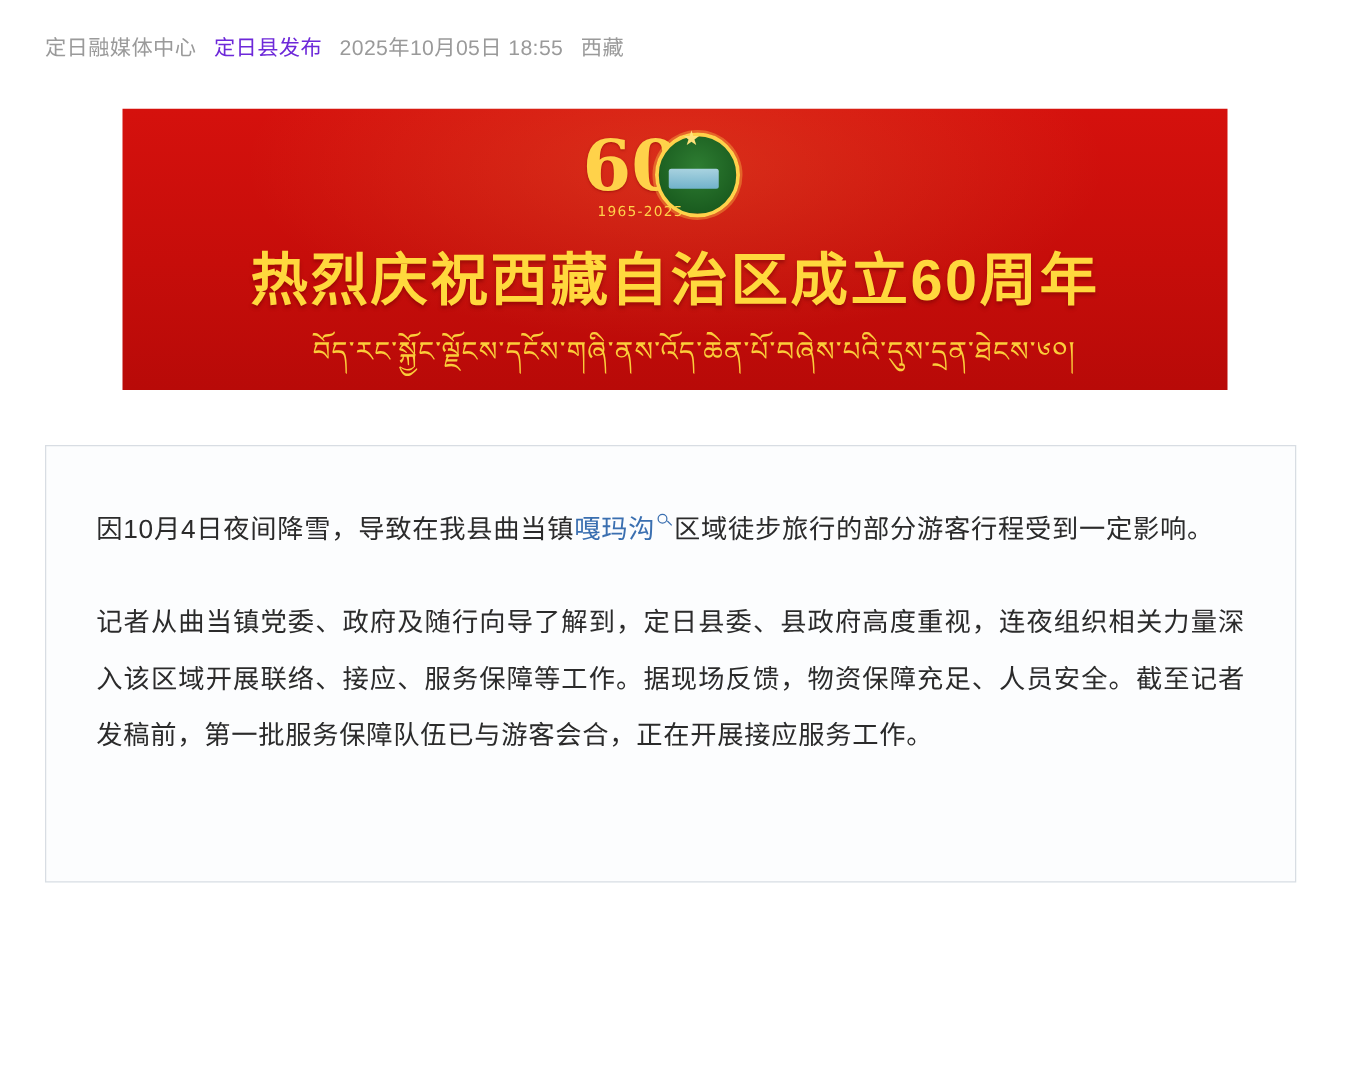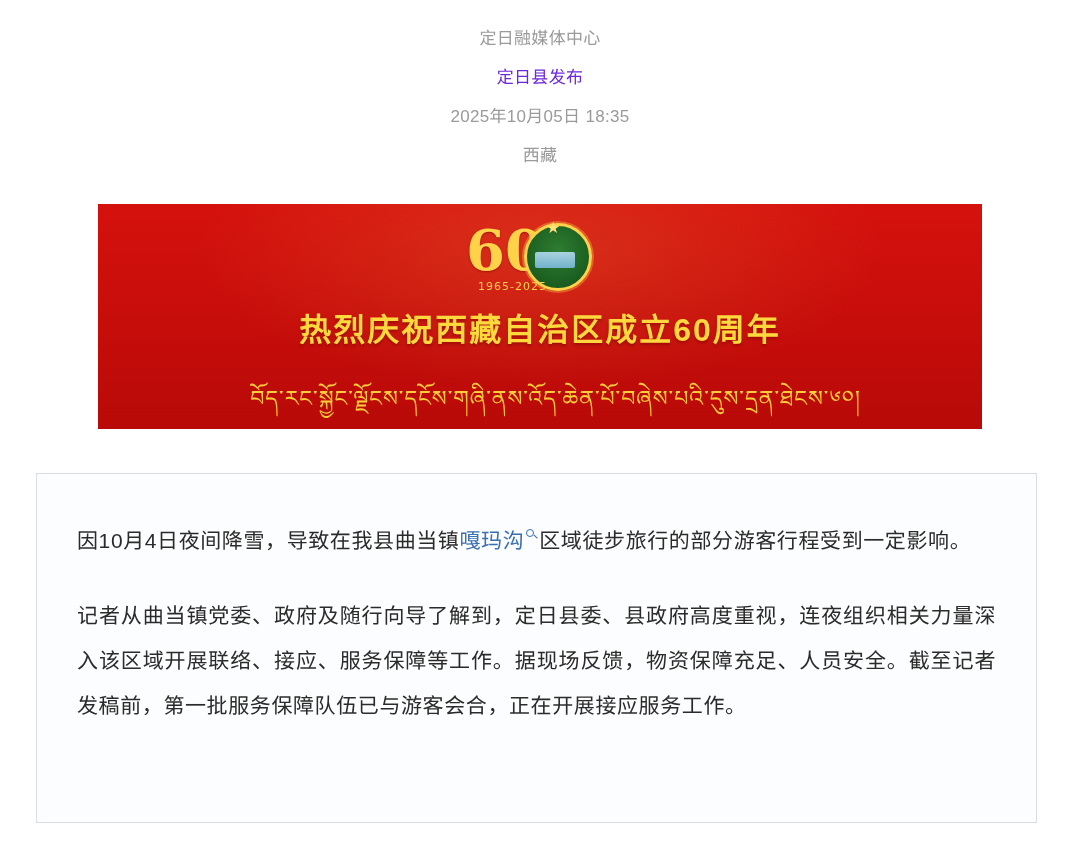--- a/index.html
+++ b/index.html
@@ -32,25 +32,24 @@
     line-height: 1.35;
     font-weight: 500;
     color: #1a1a1a;
     letter-spacing: 0.5px;
     margin: 0 0 26px 0;
   }
   .byline {
     font-size: 17px;
     color: #9a9a9a;
     display: flex;
-    align-items: center;
+    align-items: flex-end;
     gap: 14px;
     letter-spacing: 0.3px;
     margin-bottom: 6px;
-    flex-direction: column;
   }
   .byline .source-link {
     color: #6d28d9;
     text-decoration: none;
   }
 
   
   .banner-wrap {
     margin: 38px 0 0 0;
     display: flex;
@@ -128,21 +127,21 @@
     letter-spacing: 1px;
     color: #ffd24a;
     font-family: "DejaVu Sans", sans-serif;
   }
   .banner-main-text {
     position: absolute;
     left: 0;
     right: 0;
     top: 100px;
     text-align: center;
-    font-size: 32px;
+    font-size: 46px;
     font-weight: bold;
     color: #ffd83d;
     letter-spacing: 2px;
     text-shadow: 0 2px 3px rgba(110,0,0,0.45);
     font-family: "Liberation Sans", sans-serif;
   }
   .banner-tibetan {
     position: absolute;
     left: 0;
     right: 0;
@@ -208,21 +207,21 @@
 </head>
 <body>
 
 <div class="page">
 
   <div class="article-header">
 
     <div class="byline">
       <span>定日融媒体中心</span>
       <a class="source-link" href="#">定日县发布</a>
-      <span>2025年10月05日 18:35</span>
+      <span>2025年10月05日 18:55</span>
       <span>西藏</span>
     </div>
   </div>
 
   <div class="banner-wrap">
     <div class="banner">
 
       <div class="banner-emblem">
         <div class="emblem-60">60</div>
         <div class="emblem-badge"></div>

